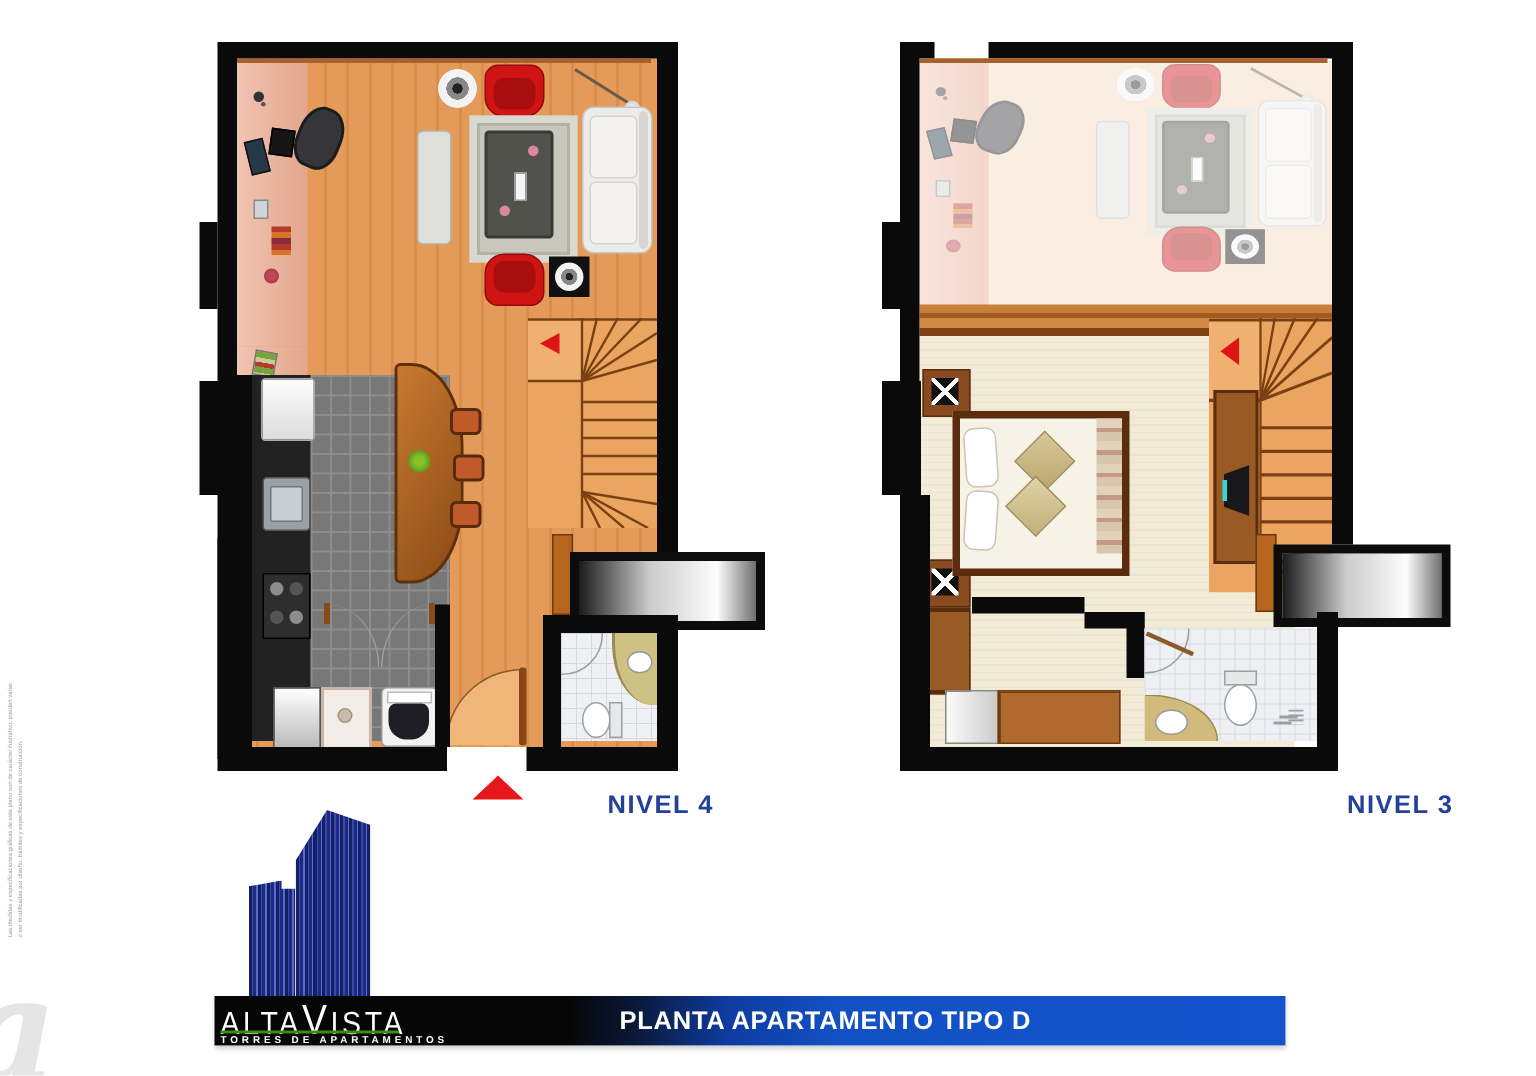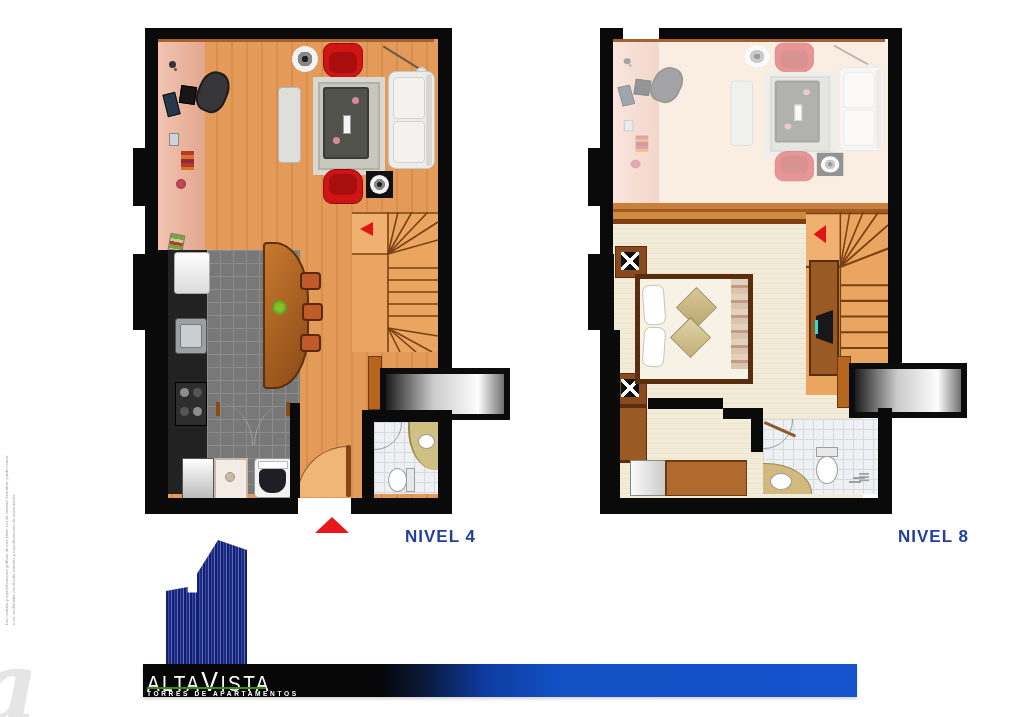--- a/index.html
+++ b/index.html
@@ -323,25 +323,26 @@
   <div class="wall" style="left:15px;top:2px;width:13px;height:478px;"></div>
   <div class="wall" style="left:3px;top:122px;width:12px;height:58px;"></div>
   <div class="wall" style="left:3px;top:228px;width:26px;height:76px;"></div>
   <div class="wall" style="left:15px;top:304px;width:20px;height:168px;"></div>
   <div class="wall" style="left:303px;top:2px;width:14px;height:335px;"></div>
   <div class="wall" style="left:293px;top:382px;width:14px;height:90px;"></div>
   <div class="wall" style="left:15px;top:472px;width:292px;height:16px;"></div>
 </div>
 
 <div class="lvl-label" style="left:405px;top:527px;">NIVEL 4</div>
-<div class="lvl-label" style="left:898px;top:527px;">NIVEL 8</div>
+<div class="lvl-label" style="left:898px;top:527px;">NIVEL 3</div>
 
 <div class="towers" style="left:166px;top:587px;width:31px;height:78px;clip-path:polygon(0 5%,70% 0,70% 7%,100% 7%,100% 100%,0 100%);"></div>
 <div class="towers" style="left:197px;top:540px;width:50px;height:125px;clip-path:polygon(0 27%,42% 0,100% 8%,100% 100%,0 100%);"></div>
 
 <div class="banner">
   <div class="brand"><span>ALTA</span><span class="bigv">V</span><span>ISTA</span></div>
   <div class="greenline"></div>
   <div class="tagline">TORRES DE APARTAMENTOS</div>
+  <div class="banner-title">PLANTA APARTAMENTO TIPO D</div>
 </div>
 
 <div class="fineprint">Las medidas y especificaciones gráficas de este plano son de carácter ilustrativo; pueden variar o ser modificadas por diseño, trámites y especificaciones de construcción.</div>
 <div class="watermark">a</div>
 
 </body></html>

